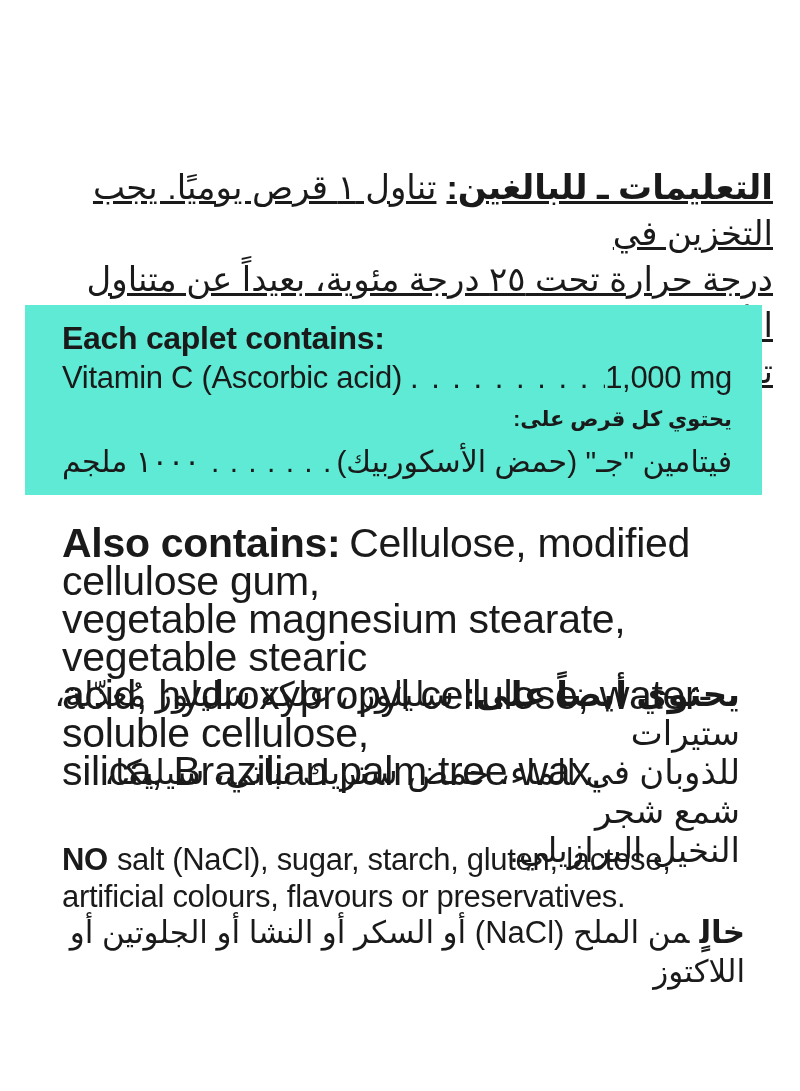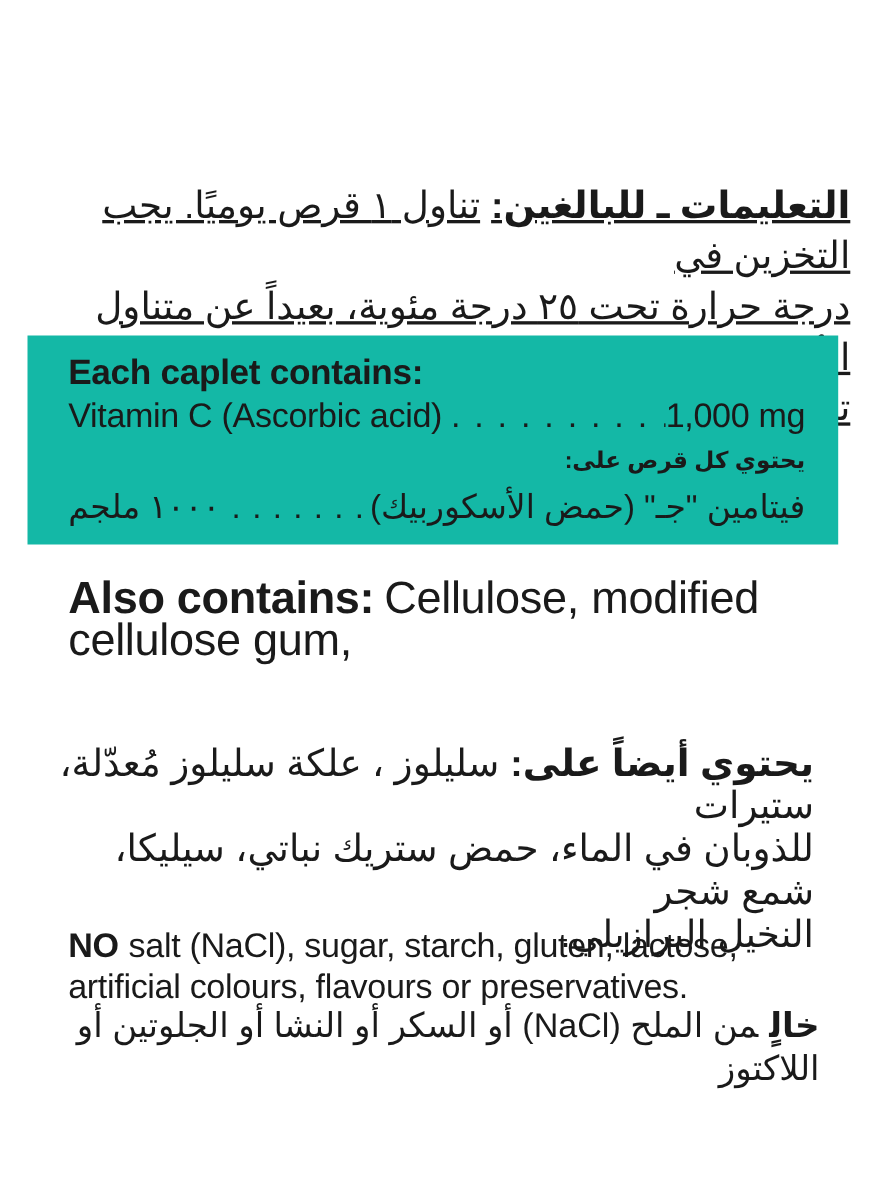--- a/index.html
+++ b/index.html
@@ -17,21 +17,21 @@
 
   
   .directions-ar{
     top:164px;left:60px;right:27px;
     font-size:34px;line-height:46px;text-decoration:underline;
   }
 
   
   .contents-box{
     top:305px;left:25px;width:737px;height:190px;
-    background:#14b8a6;box-sizing:border-box;
+    background:#5eead4;box-sizing:border-box;
     padding:13px 30px 0 37px;
   }
   .box-heading-en{font-size:32px;font-weight:700;line-height:40px;letter-spacing:-0.3px;}
   .dotted-row{display:flex;align-items:baseline;font-size:31px;line-height:39px;letter-spacing:-0.3px;}
   .dotted-row .dots{flex:1;overflow:hidden;white-space:nowrap;letter-spacing:2px;padding:0 8px;}
   .box-heading-ar{font-size:21px;font-weight:700;line-height:42px;margin-top:1px;}
   .dotted-row-ar{display:flex;align-items:baseline;direction:rtl;font-size:30px;line-height:44px;}
   .dotted-row-ar .dots{flex:1;overflow:hidden;white-space:nowrap;letter-spacing:1px;padding:0 4px;}
 
   
@@ -83,20 +83,25 @@
     <span>فيتامين "جـ" (حمض الأسكوربيك)</span>
     <span class="dots">. . . . . . . . . . . . . . . . . . . .</span>
     <span>١٠٠٠ ملجم</span>
   </div>
 </div>
 
 <div class="section also-en ltr">
   <div>
     <b class="lead">Also contains:</b><span>Cellulose, modified cellulose gum,</span>
   </div>
+  <div>
+      <div>vegetable magnesium stearate, vegetable stearic</div>
+      <div>acid, hydroxypropyl cellulose, water-soluble cellulose,</div>
+      <div>silica, Brazilian palm tree wax.</div>
+    </div>
 </div>
 
 <div class="section also-ar rtl">
   <div>
     <b class="lead">يحتوي أيضاً على:</b><span>سليلوز ، علكة سليلوز مُعدّلة، ستيرات</span>
   </div>
   <div>
       <div>للذوبان في الماء، حمض ستريك نباتي، سيليكا، شمع شجر</div>
       <div>النخيل البرازيلي.</div>
     </div>

